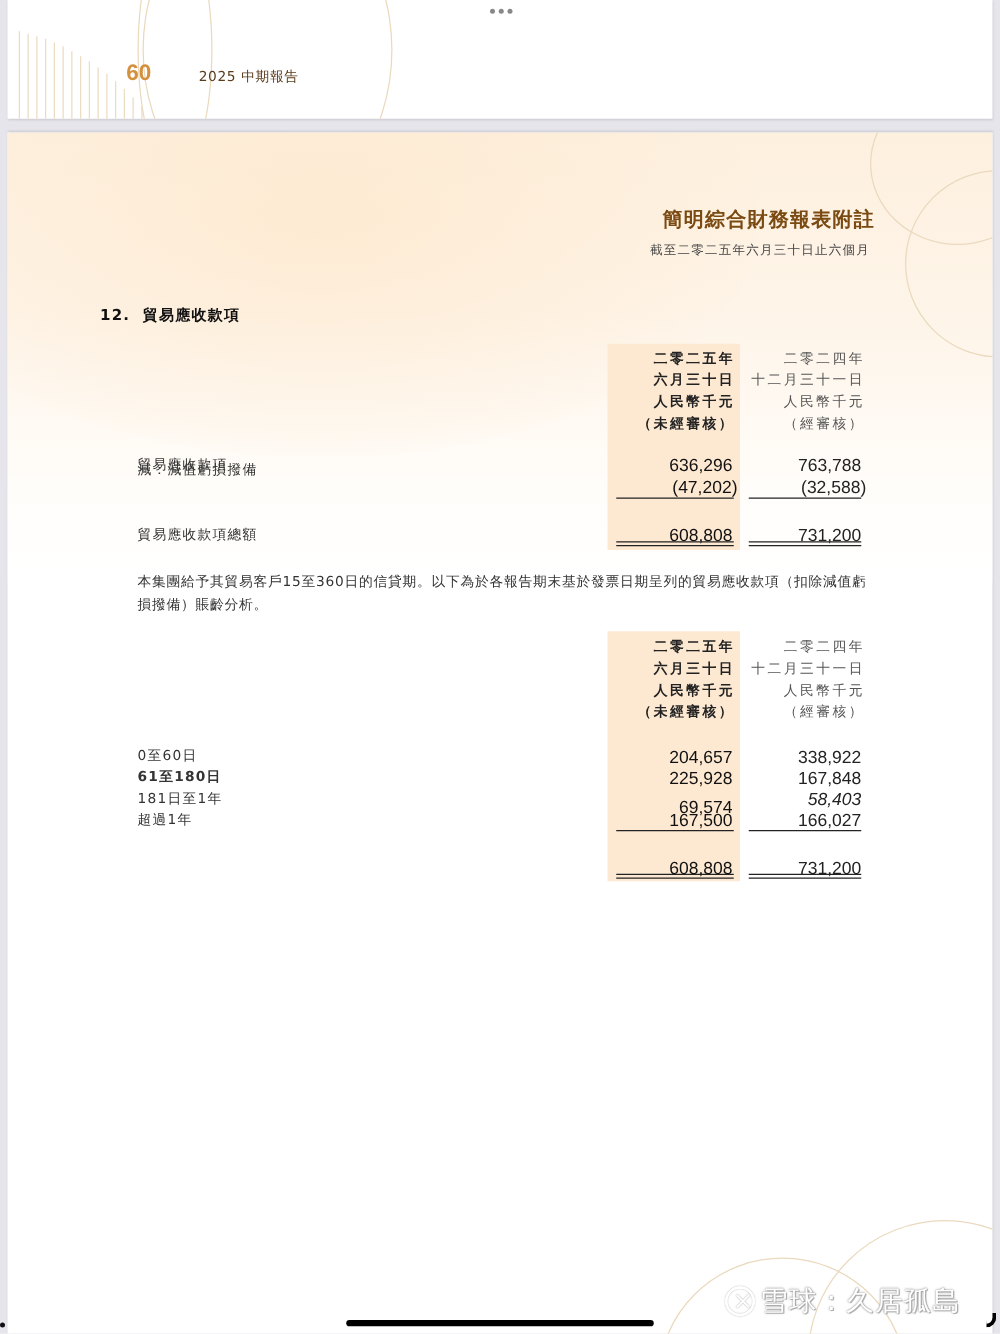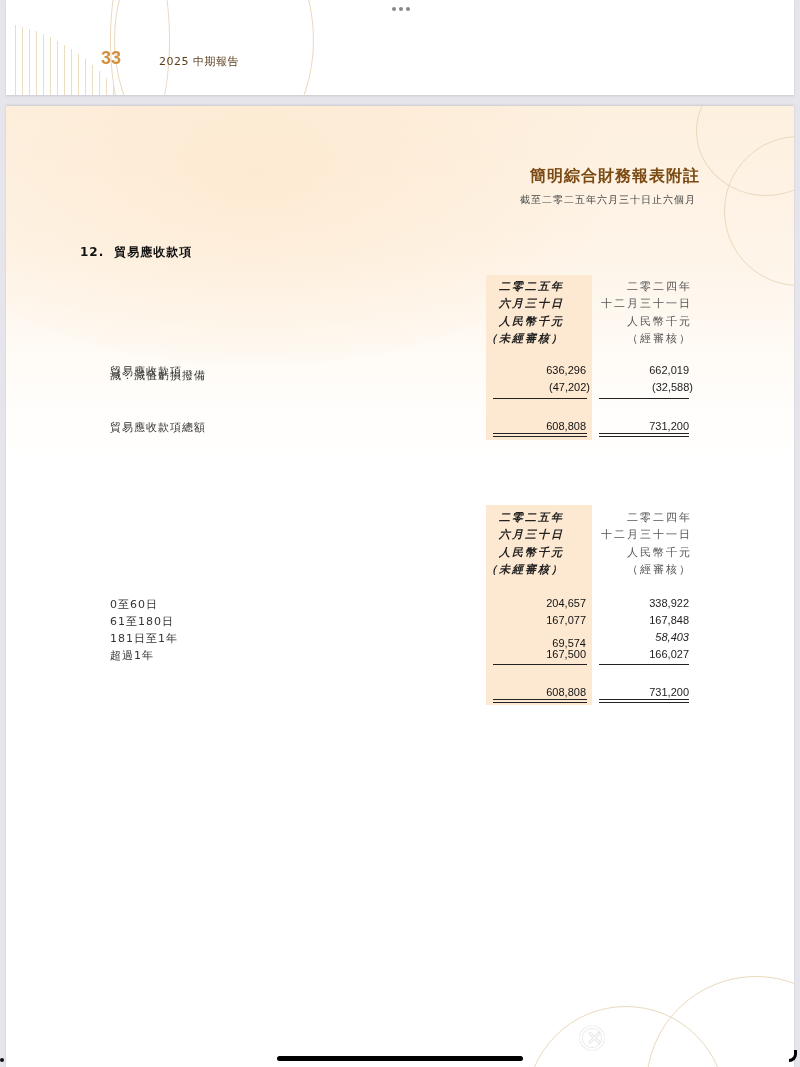--- a/index.html
+++ b/index.html
@@ -58,28 +58,28 @@
       position: absolute; left: 74px; top: 138px; font-size: 12px; font-weight: bold; color: #111;
       letter-spacing: 1px;
     }
     .note-title .num { margin-right: 10px; text-align: right; }
 
     .hl-col { position: absolute; left: 480px; width: 106px; background: #fde9d2; }
 
     .col-head {
       position: absolute; font-size: 11px; line-height: 17.3px; text-align: right; letter-spacing: 2px;
     }
-    .col-head.cur { left: 456px; width: 102px; font-weight: bold; color: #222; font-style: italic; }
+    .col-head.cur { left: 480px; width: 102px; font-weight: bold; color: #222; }
     .col-head.prev { left: 588px; width: 98px; color: #555; }
 
     .row-label {
       position: absolute; left: 104px; font-size: 11px; color: #333; letter-spacing: 1px;
     }
     .val {
-      position: absolute; font-size: 11px; text-align: right; font-family: "Liberation Sans", sans-serif;
+      position: absolute; font-size: 14px; text-align: right; font-family: "Liberation Sans", sans-serif;
     }
     .val.cur { left: 488px; width: 92px; color: #111; }
     .val.prev { left: 594px; width: 89px; color: #222; }
     .val.neg.cur { width: 96px; }
     .val.neg.prev { width: 93px; }
 
     .line { position: absolute; height: 1px; background: #222; }
     .dline { position: absolute; height: 4px; border-top: 1px solid #222; border-bottom: 1px solid #222; }
 
     .paragraph {
@@ -126,21 +126,21 @@
     <div class="stripe" style="left:47px;height:54px"></div>
     <div class="stripe" style="left:54px;height:50px"></div>
     <div class="stripe" style="left:61px;height:46px"></div>
     <div class="stripe" style="left:68px;height:41px"></div>
     <div class="stripe" style="left:75px;height:36px"></div>
     <div class="stripe" style="left:82px;height:30px"></div>
     <div class="stripe" style="left:89px;height:24px"></div>
     <div class="stripe" style="left:96px;height:17px"></div>
     <div class="stripe" style="left:103px;height:10px"></div>
   </div>
-  <div class="page-num">33</div>
+  <div class="page-num">60</div>
   <div class="report-title">2025 中期報告</div>
 </div>
 
 <div class="more-dots">
   <span></span>
     <span></span>
     <span></span>
 </div>
 
 <div class="main-page">
@@ -167,56 +167,57 @@
   </div>
   <div class="col-head prev" style="top:172px;">
     <div>二零二四年</div>
     <div>十二月三十一日</div>
     <div>人民幣千元</div>
     <div>（經審核）</div>
   </div>
 
   <div class="row-label" style="top:258px;">貿易應收款項</div>
   <div class="val cur" style="top:258px;">636,296</div>
-  <div class="val prev" style="top:258px;">662,019</div>
+  <div class="val prev" style="top:258px;">763,788</div>
 
   <div class="row-label" style="top:262px;">減：減值虧損撥備</div>
   <div class="val cur neg" style="top:275px;">(47,202)</div>
   <div class="val prev neg" style="top:275px;">(32,588)</div>
 
   <div class="line" style="left:487px;top:292px;width:94px;"></div>
   <div class="line" style="left:593px;top:292px;width:90px;"></div>
 
   <div class="row-label" style="top:314px;">貿易應收款項總額</div>
   <div class="val cur" style="top:314px;">608,808</div>
   <div class="val prev" style="top:314px;">731,200</div>
   <div class="dline" style="left:487px;top:327px;width:94px;"></div>
   <div class="dline" style="left:593px;top:327px;width:90px;"></div>
 
+  <div class="paragraph">本集團給予其貿易客戶15至360日的信貸期。以下為於各報告期末基於發票日期呈列的貿易應收款項（扣除減值虧損撥備）賬齡分析。</div>
 
   <div class="hl-col" style="top:399px;height:200px;"></div>
   <div class="col-head cur" style="top:403px;">
     <div>二零二五年</div>
     <div>六月三十日</div>
     <div>人民幣千元</div>
     <div>（未經審核）</div>
   </div>
   <div class="col-head prev" style="top:403px;">
     <div>二零二四年</div>
     <div>十二月三十一日</div>
     <div>人民幣千元</div>
     <div>（經審核）</div>
   </div>
 
   <div class="row-label" style="top:491px;">0至60日</div>
   <div class="val cur" style="top:491px;">204,657</div>
   <div class="val prev" style="top:491px;">338,922</div>
 
-  <div class="row-label" style="top:508px;">61至180日</div>
-  <div class="val cur" style="top:508px;">167,077</div>
+  <div class="row-label" style="top:508px;font-weight:bold;">61至180日</div>
+  <div class="val cur" style="top:508px;">225,928</div>
   <div class="val prev" style="top:508px;">167,848</div>
 
   <div class="row-label" style="top:525px;">181日至1年</div>
   <div class="val cur" style="top:531px;text-align:right;">69,574</div>
   <div class="val prev" style="top:525px;font-style:italic;">58,403</div>
 
   <div class="row-label" style="top:542px;">超過1年</div>
   <div class="val cur" style="top:542px;">167,500</div>
   <div class="val prev" style="top:542px;">166,027</div>
 
@@ -224,17 +225,18 @@
   <div class="line" style="left:593px;top:558px;width:90px;"></div>
 
   <div class="val cur" style="top:580px;">608,808</div>
   <div class="val prev" style="top:580px;">731,200</div>
   <div class="dline" style="left:487px;top:593px;width:94px;"></div>
   <div class="dline" style="left:593px;top:593px;width:90px;"></div>
 </div>
 
 <div class="watermark">
   <span class="wm-logo"></span>
+  <span>雪球：久居孤島</span>
 </div>
 
 <div class="corner-mark-left"></div>
 <div class="corner-mark-right"></div>
 <div class="home-indicator"></div>
 
 </body></html>

